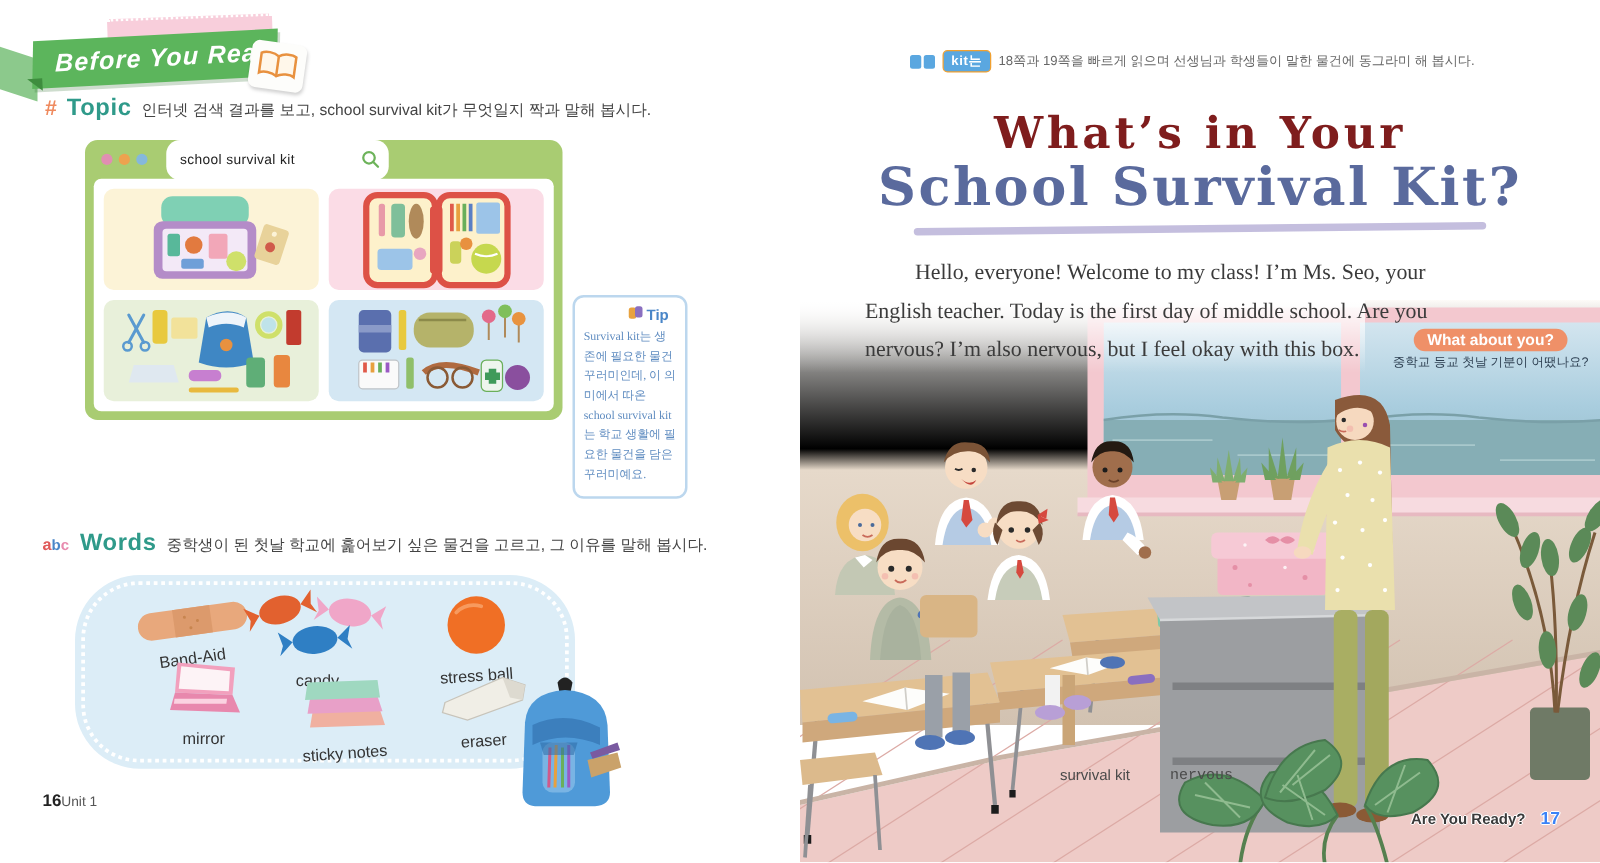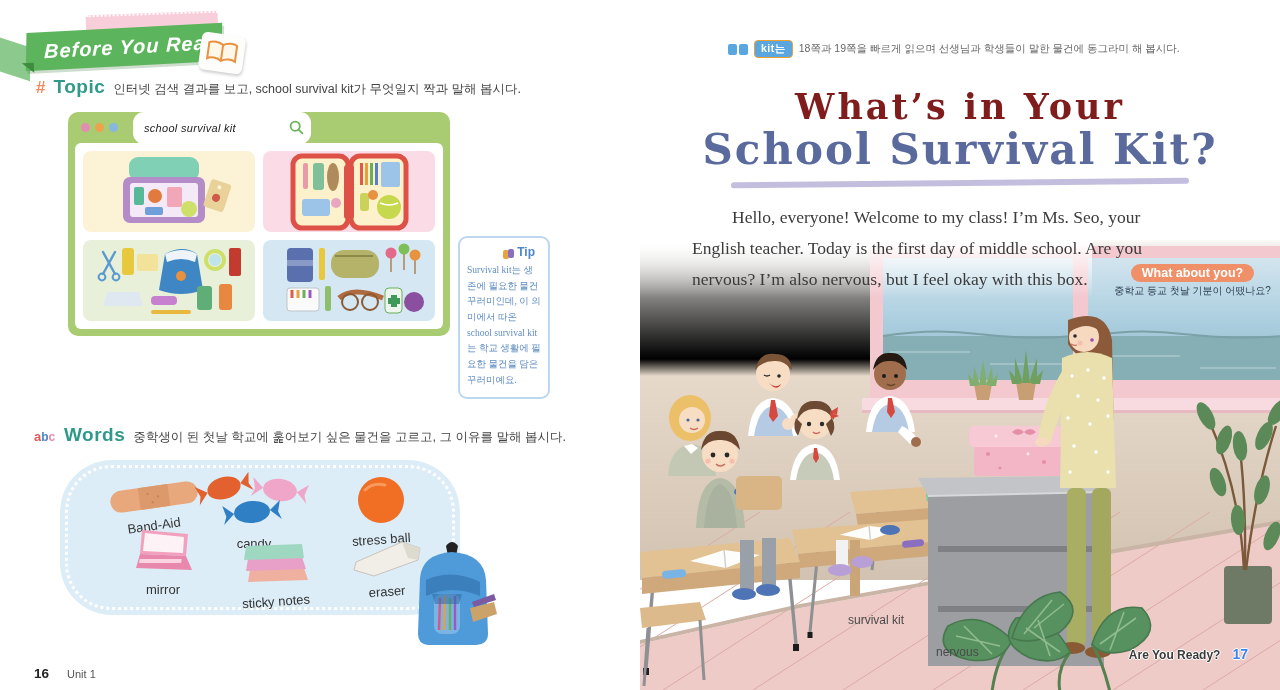--- a/index.html
+++ b/index.html
@@ -29,44 +29,44 @@
   .abc-icon .a { color:#e05a5a; font-size:13px; }
   .abc-icon .b { color:#4a86c8; }
   .abc-icon .c { color:#e88aae; }
   .sec-title { color:#2f9a8a; font-weight:bold; font-size:19px; letter-spacing:.5px; }
   .sec-instr { color:#444; font-size:12.5px; }
 
   .browser { position:absolute; left:68px; top:112px; width:382px; height:224px; background:#a9cc72; border-radius:10px; padding:0 7px 7px 7px; }
   .browser-bar { height:31px; display:flex; align-items:center; gap:5px; padding-left:6px; }
   .dot { width:9px; height:9px; border-radius:50%; }
   .dot1 { background:#e08fb2; } .dot2 { background:#eda24f; } .dot3 { background:#85b8dc; }
-  .search-pill { margin-left:10px; width:178px; height:32px; background:#fff; border-radius:11px; display:flex; align-items:center; justify-content:space-between; padding:0 7px 0 11px;font-style:italic; }
+  .search-pill { margin-left:10px; width:178px; height:32px; background:#fff; border-radius:11px; display:flex; align-items:center; justify-content:space-between; padding:0 7px 0 11px; }
   .search-pill .q { font-size:11px; color:#222; letter-spacing:.3px; }
   .browser-body { background:#fff; border-radius:6px; height:186px; padding:8px; display:grid; grid-template-columns:1fr 1fr; grid-template-rows:1fr 1fr; gap:8px; }
   .kit-card { border-radius:8px; display:flex; align-items:center; justify-content:center; overflow:hidden; }
   .kc1 { background:#fcf3d7; } .kc2 { background:#fbdce6; } .kc3 { background:#e8f0da; } .kc4 { background:#d4e7f3; }
 
   .tip-box { position:absolute; left:458px; top:236px; width:92px; background:#fff; border:2px solid #bcd7ee; border-radius:9px; padding:7px 7px 9px 7px; }
-  .tip-head { display:flex; align-items:flex-end; gap:4px; margin-bottom:4px;padding-left:36px; }
+  .tip-head { display:flex; align-items:flex-start; gap:4px; margin-bottom:4px;padding-left:36px; }
   .tip-ico { width:11px; height:10px; position:relative; }
   .tip-ico i { position:absolute; width:6px; height:9px; border-radius:2px; }
   .tip-ico i:first-child { left:0; top:1px; background:#e8a23f; }
   .tip-ico i:last-child { left:5px; top:0; background:#8a6fc0; }
   .tip-title { color:#4a86c8; font-weight:bold; font-size:12px; }
   .tip-line { flex:1; height:2px; background:#bcd7ee; border-radius:1px; margin-left:2px; position:relative; }
   .tip-body { color:#5f8cc0; font-size:9.5px; line-height:1.65;font-family:Liberation Serif, serif; }
 
   .words-panel { position:absolute; left:60px; top:460px; width:400px; height:155px; background:#dcedf7; border-radius:52px; }
   .words-panel .dotted { position:absolute; inset:5px; border:3px dotted #ffffff; border-radius:46px; }
   .w-item { position:absolute; text-align:center; }
   .w-label { font-size:13px; color:#333; margin-top:2px; font-weight:500; }
   .rot-n8 { transform:rotate(-8deg); } .rot-n4 { transform:rotate(-4deg); }
   .backpack { position:absolute; left:406px; top:538px; }
 
-  .folio { position:absolute; bottom:9px; font-size:11px; color:#555; display:flex; gap:18px; align-items:baseline; }
+  .folio { position:absolute; bottom:42px; font-size:11px; color:#555; display:flex; gap:0; align-items:baseline; }
   .folio-left { left:34px; }
   .folio .num { font-weight:bold; font-size:13.5px; color:#222; }
 
   
   .skim-row { position:absolute; left:88px; top:40px; display:flex; align-items:center; gap:6px; }
   .skim-book { display:inline-flex; gap:2px; }
   .skim-book i { width:9px; height:11px; background:#5aa7e0; border-radius:2px; display:inline-block; }
   .skim-badge { background:#5aa7e0; border:1px solid #f0a030; color:#fff; font-weight:bold; font-size:10.5px; padding:1px 6px; border-radius:4px; letter-spacing:.5px; }
   .skim-instr { font-size:10.5px; color:#666; }
 
@@ -77,21 +77,21 @@
 
   .rpara { position:absolute; left:52px; top:202px; width:482px; font-family:"Liberation Serif", serif; font-size:17.5px; line-height:31px; color:#3b3b3b; text-indent:40px; z-index:5; }
 
   .callout { position:absolute; left:470px; top:263px; width:165px; text-align:center; z-index:6; }
   .callout-badge { display:inline-block; background:#ef9068; color:#fff; font-weight:bold; font-size:12.5px; padding:2px 11px; border-radius:12px; }
   .callout-q { font-size:10px; color:#2c3e50; margin-top:2px; }
 
   .scene { position:absolute; left:0; top:240px; width:640px; height:450px; }
   .vocab { position:absolute; font-size:12px; color:#4a4a4a; z-index:6; }
   .vocab1 { left:208px; top:613px; }
-  .vocab2 { left:296px; top:645px; }
+  .vocab2 { left:296px; top:613px;font-family:Liberation Mono, monospace; }
   .folio-right { position:absolute; right:32px; bottom:28px; display:flex; gap:12px; align-items:baseline; z-index:6; }
   .folio-right .sec { font-size:12px; font-weight:bold; color:#3a3a3a;
     text-shadow:-1px 0 #fff,1px 0 #fff,0 -1px #fff,0 1px #fff; }
   .folio-right .num { font-size:14px; font-weight:bold; color:#3b82f6;
     text-shadow:-1px 0 #fff,1px 0 #fff,0 -1px #fff,0 1px #fff; }
 </style>
 </head>
 <body>
 
 <div class="spread">

